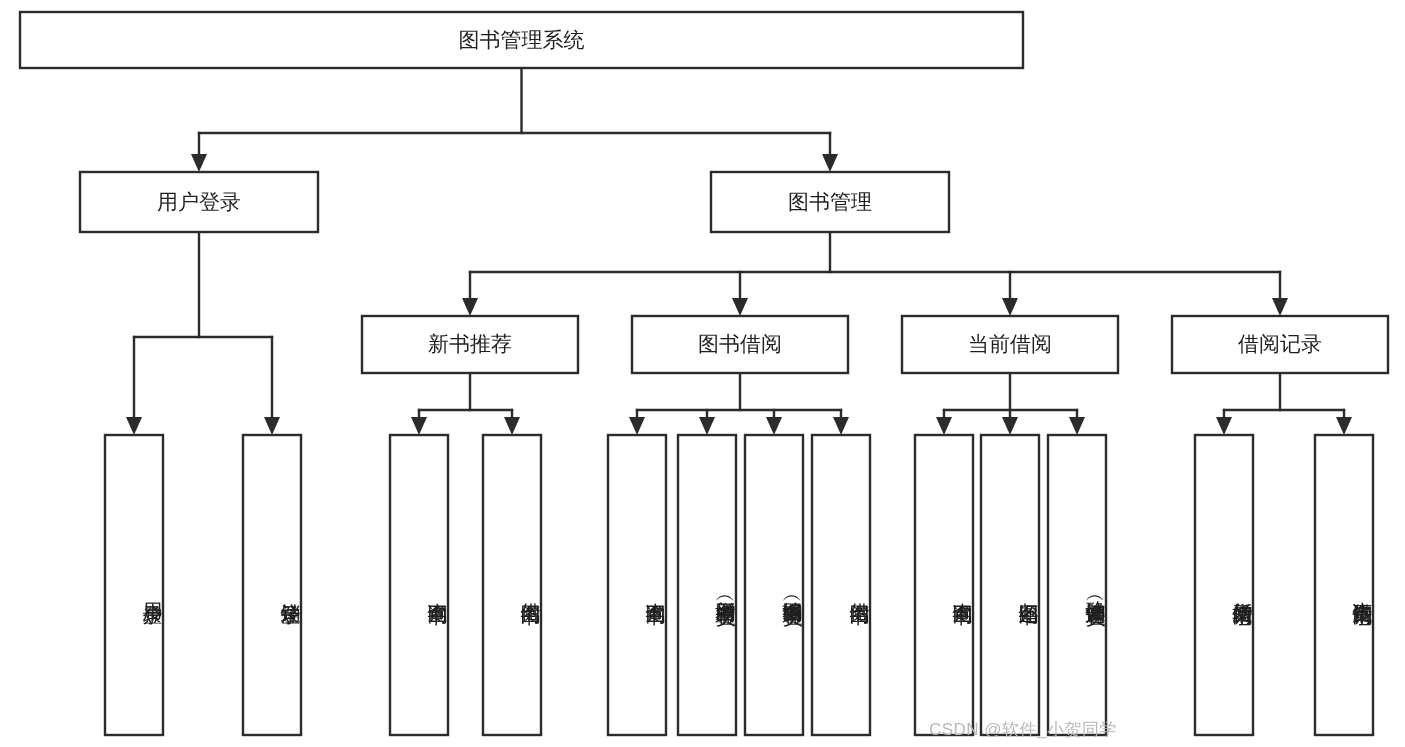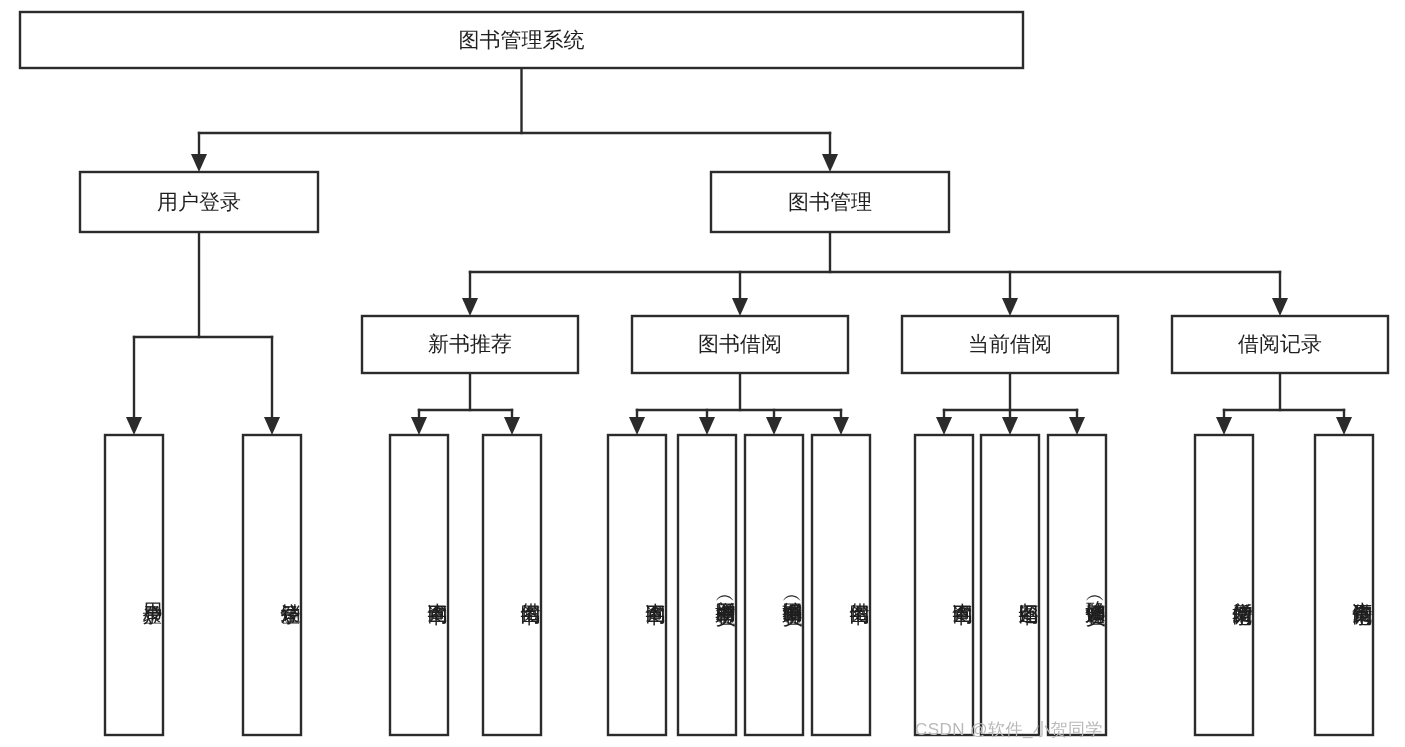--- a/index.html
+++ b/index.html
@@ -58,21 +58,21 @@
     letter-spacing: 1px;
     line-height: 1;
     white-space: nowrap;
     display: flex;
     align-items: flex-start;
     justify-content: center;
     pointer-events: none;
   }
   .watermark {
     position: absolute;
-    right: 16px;
+    right: 2px;
     bottom: 6px;
     font-family: "Liberation Sans", "DejaVu Sans", sans-serif;
     font-size: 17px;
     color: #b9b9b9;
     white-space: nowrap;
     letter-spacing: 0.5px;
   }
 </style>
 </head>
 <body>

